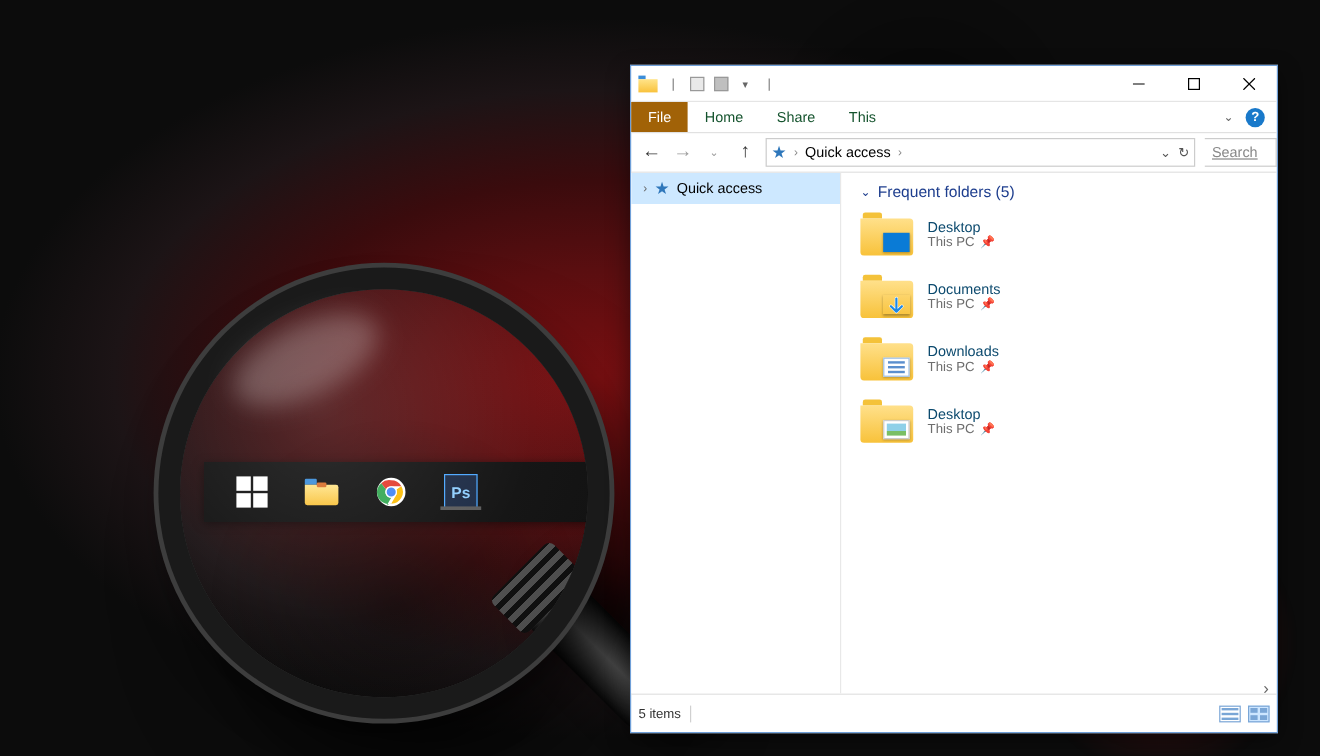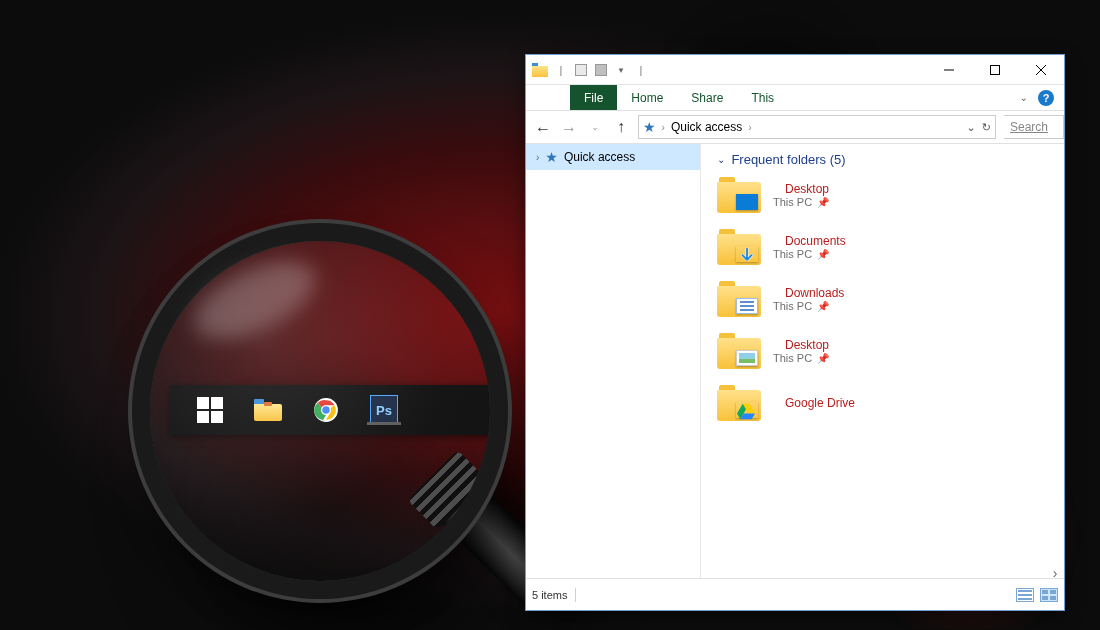--- a/index.html
+++ b/index.html
@@ -73,21 +73,21 @@
   .mini-explorer .t{position:absolute;left:0;top:0;width:6px;height:3px;background:#3b8dd9;}
   .mini-explorer .b{position:absolute;left:0;top:3px;width:16px;height:11px;background:linear-gradient(#ffe48a,#f9c23c);}
   .qat { width:14px; height:14px; display:flex; align-items:center; justify-content:center; color:#7a7a7a; font-size:11px;}
   .qat-box { width:12px; height:12px; border:1px solid #999; background:#e9e9e9;}
   .title-controls { margin-left:auto; display:flex; }
   .tc { width:46px; height:30px; display:flex; align-items:center; justify-content:center; cursor:pointer;}
   .tc svg { stroke:#000; stroke-width:1; fill:none;}
 
   .ribbon-tabs { height:26px; display:flex; align-items:stretch; border-bottom:1px solid #e1e1e1;}
   .ribbon-tab { padding:0 14px; display:flex; align-items:center; font-size:12px; color:#14532d; cursor:pointer;}
-  .ribbon-tab.file { background:#14532d; color:#fff;margin-left:44px; }
+  .ribbon-tab.file { background:#a16207; color:#fff; }
   .ribbon-right { margin-left:auto; display:flex; align-items:center; gap:10px; padding-right:10px;}
   .chevron-down{ font-size:10px; color:#666;}
   .help-icon { width:16px; height:16px; border-radius:50%; background:#1979ca; color:#fff; font-size:11px; font-weight:bold; display:flex;align-items:center;justify-content:center;}
 
   .addressbar { height:33px; display:flex; align-items:center; gap:8px; padding:0 0 0 8px; border-bottom:1px solid #e1e1e1;}
   .nav-arrow { width:18px; height:18px; color:#9b9b9b; display:flex;align-items:center;justify-content:center; font-size:16px; cursor:default;}
   .nav-arrow.active{ color:#333; cursor:pointer;}
   .addr-box { flex:1; height:24px; border:1px solid #ccc; display:flex; align-items:center; padding:0 4px; gap:4px; font-size:12px;}
   .addr-star { color:#2e77bb; font-size:14px;}
   .addr-sep { color:#888; font-size:10px; margin:0 2px;}
@@ -109,21 +109,21 @@
   .folder-icon .overlay{position:absolute; width:22px; height:16px; bottom:3px; right:3px; box-shadow:0 1px 2px rgba(0,0,0,0.3);}
   .ov-desktop{background:#0a7bd6;}
   .ov-down{background:none;box-shadow:none;}
   .ov-down svg{width:22px;height:22px;}
   .ov-doc{background:#fff;border:1px solid #9ec0e6;}
   .ov-doc::before{content:"";position:absolute;left:3px;top:2px;right:3px;height:2px;background:#5b8fce;box-shadow:0 4px 0 #5b8fce,0 8px 0 #5b8fce;}
   .ov-pic{background:#fff;border:1px solid #ccc;}
   .ov-pic::after{content:"";position:absolute;inset:2px;background:linear-gradient(#8fd0e8 60%,#7abf65 60%);}
   .ov-drive{background:none;box-shadow:none;}
   .ov-drive svg{width:20px;height:18px;}
-  .folder-meta .name{font-size:12px; color:#b91c1c;margin-left:12px;}
+  .folder-meta .name{font-size:12px; color:#0c4a6e;}
   .folder-meta .loc{font-size:11px; color:#6d6d6d;}
   .pin{ font-size:10px; color:#8c8c8c; margin-left:2px;}
 
   .scroll-hint { position:absolute; right:0; bottom:28px; width:18px; height:18px; color:#666; font-size:14px; display:flex;align-items:center;justify-content:center;}
 
   .statusbar { height:32px; border-top:1px solid #e1e1e1; display:flex; align-items:center; font-size:11px; color:#333; padding:0 6px;}
   .statusbar .sep{ width:1px; height:14px; background:#d0d0d0; margin:0 8px;}
   .view-icons { margin-left:auto; display:flex; gap:6px;}
   .vi { width:18px; height:14px; border:1px solid #7aa6d6; position:relative; cursor:pointer;}
   .vi.details::before{content:"";position:absolute;left:1px;top:1px;right:1px;height:2px;background:#7aa6d6;box-shadow:0 4px 0 #7aa6d6,0 8px 0 #7aa6d6;}
@@ -290,35 +290,20 @@
             <div class="folder-icon">
               <div class="ft"></div>
               <div class="fb"></div>
               <div class="overlay ov-pic"></div>
             </div>
             <div class="folder-meta">
               <div class="name">Desktop</div>
               <div class="loc">This PC <span class="pin">📌</span></div>
             </div>
           </div>
-          <div class="folder-row">
-            <div class="folder-icon">
-              <div class="ft"></div>
-              <div class="fb"></div>
-              <div class="overlay ov-drive"><svg viewBox="0 0 24 22">
-                  <path d="M8 2h8l7 12h-8z" fill="#ffcf00"></path>
-                  <path d="M1 14l7-12 4 7-7 12z" fill="#11a861"></path>
-                  <path d="M5 21l4-7h14l-4 7z" fill="#2684fc"></path>
-                </svg></div>
-            </div>
-            <div class="folder-meta">
-              <div class="name">Google Drive</div>
-              <div class="loc"></div>
-            </div>
-          </div>
         </div>
     </div>
   </div>
 
   <div class="scroll-hint">›</div>
 
   <div class="statusbar">
     <span>5 items</span>
     <span class="sep"></span>
     <div class="view-icons">

